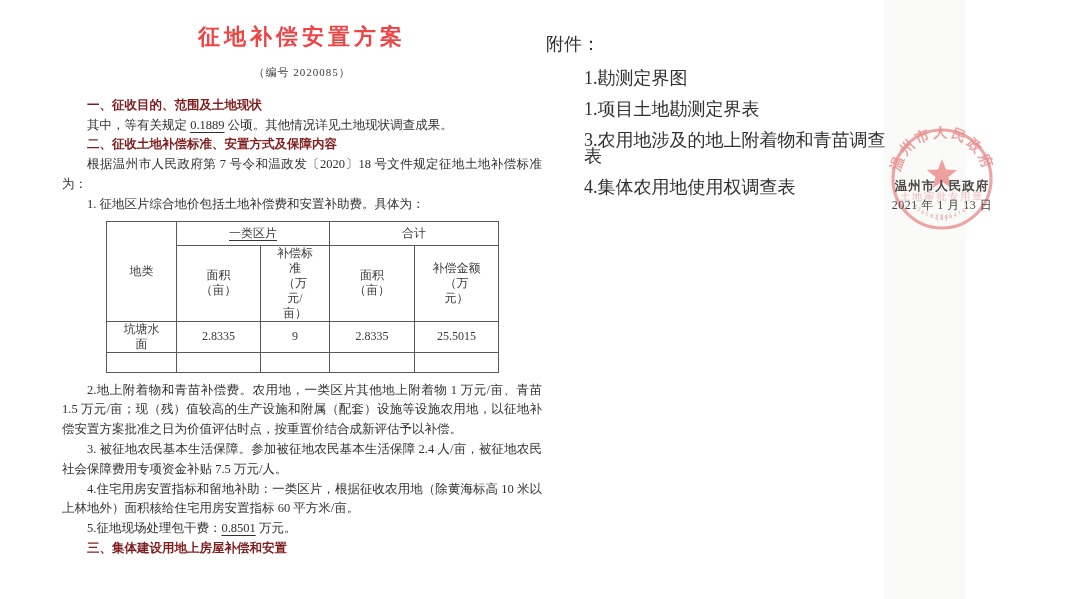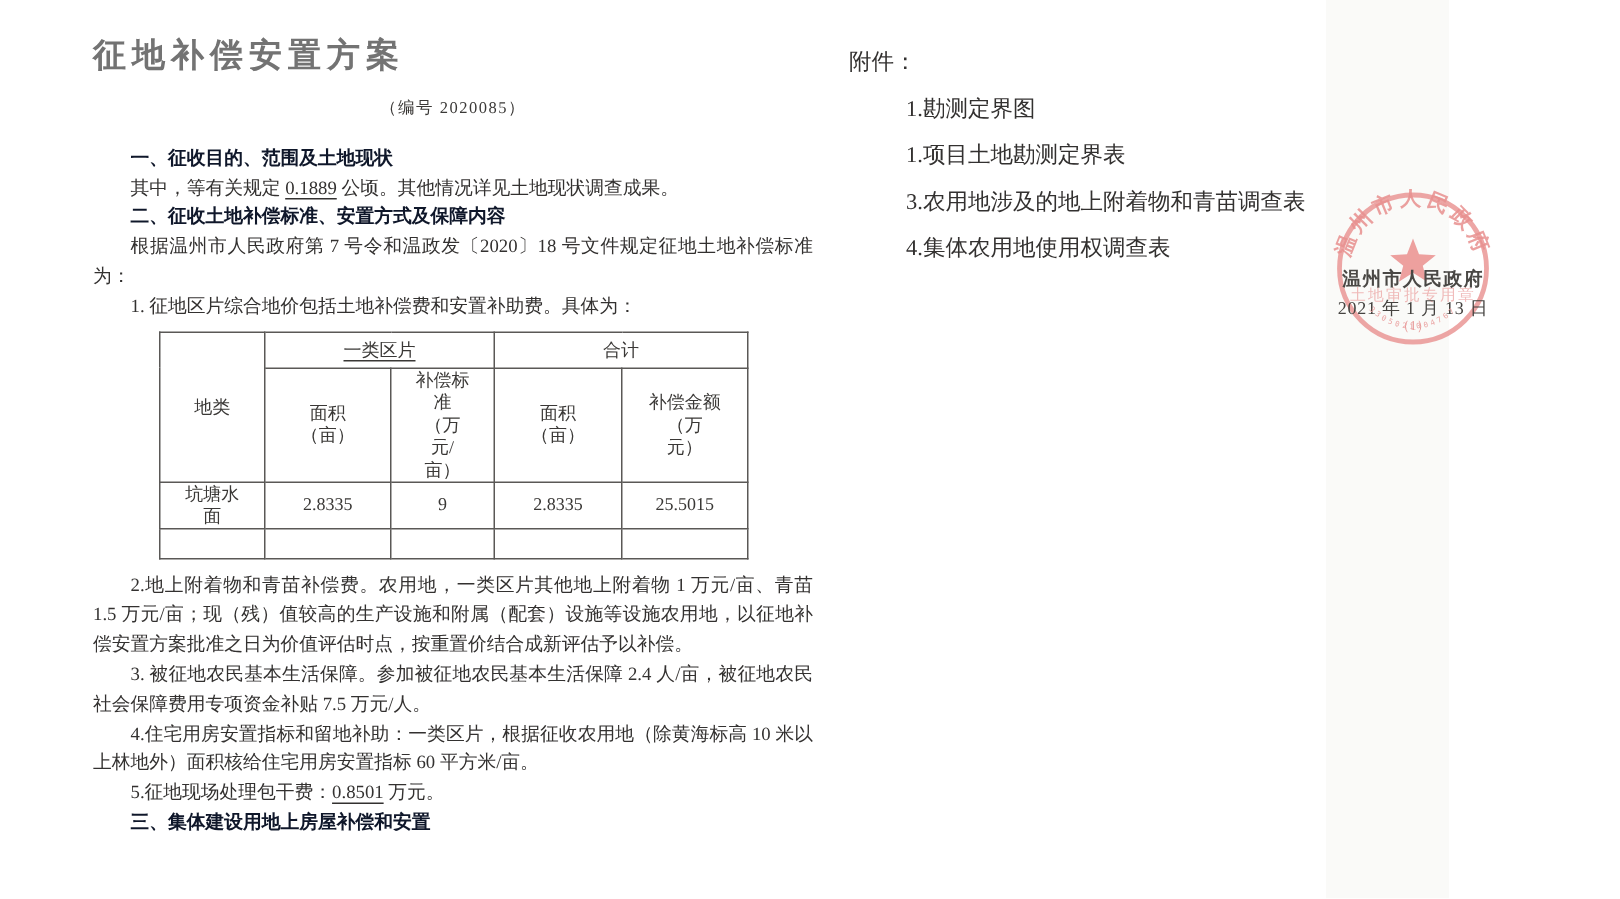--- a/index.html
+++ b/index.html
@@ -8,40 +8,40 @@
     background:#ffffff;
     font-family:"Liberation Serif","DejaVu Serif",serif;
     color:#333130;
   }
   .page-shade{position:absolute;left:884px;top:0;width:82px;height:599px;background:#fafaf8;}
   .doc-left{
     position:absolute;left:62px;top:24px;width:480px;
     font-size:12.5px;line-height:19.8px;text-align:justify;
   }
   .doc-title{
-    font-size:22px;font-weight:bold;letter-spacing:4px;
-    color:#737373;line-height:26px;margin-bottom:13px;
+    text-align:center;font-size:22px;font-weight:bold;letter-spacing:4px;
+    color:#ef4444;line-height:26px;margin-bottom:13px;
   }
   .doc-number{text-align:center;font-size:11px;letter-spacing:1px;margin-bottom:13px;color:#3a3836;}
   .para{text-indent:2em;margin:0;}
-  .heading{text-indent:2em;margin:0;font-weight:bold;color:#0f172a;}
+  .heading{text-indent:2em;margin:0;font-weight:bold;color:#7f1d1d;}
   .u{text-decoration:underline;text-underline-offset:3px;}
   table.comp{
     border-collapse:collapse;margin:6px 0 8px 44px;table-layout:fixed;
     font-size:12px;text-align:center;color:#3a3836;
   }
   table.comp td,table.comp th{
     border:1px solid #5a5856;padding:0 16px;font-weight:normal;
     vertical-align:middle;line-height:15px;
   }
   .rh1{height:24px;}
   .rh2{height:36px;}
   .rh3{height:26px;}
   .rh4{height:20px;}
-  .doc-right{position:absolute;left:566px;top:32px;width:340px;font-size:15px;color:#333130;}
+  .doc-right{position:absolute;left:546px;top:32px;width:340px;font-size:18px;color:#333130;}
   .att-label{margin:0 0 14px 0;}
   .att-item{margin:0 0 15px 38px;line-height:16px;}
   .seal{position:absolute;left:886px;top:126px;width:112px;height:112px;}
   .seal svg{display:block;}
 </style>
 </head>
 <body>
 
 <div class="page-shade"></div>
 

